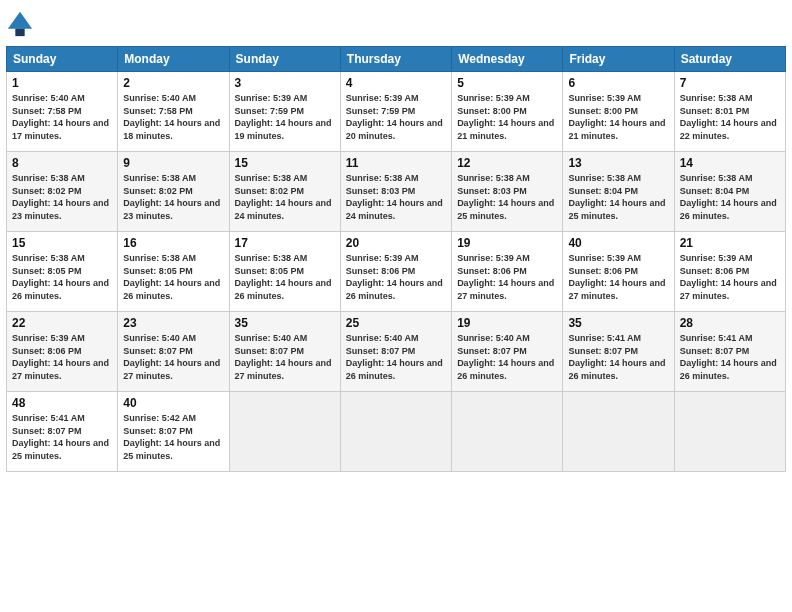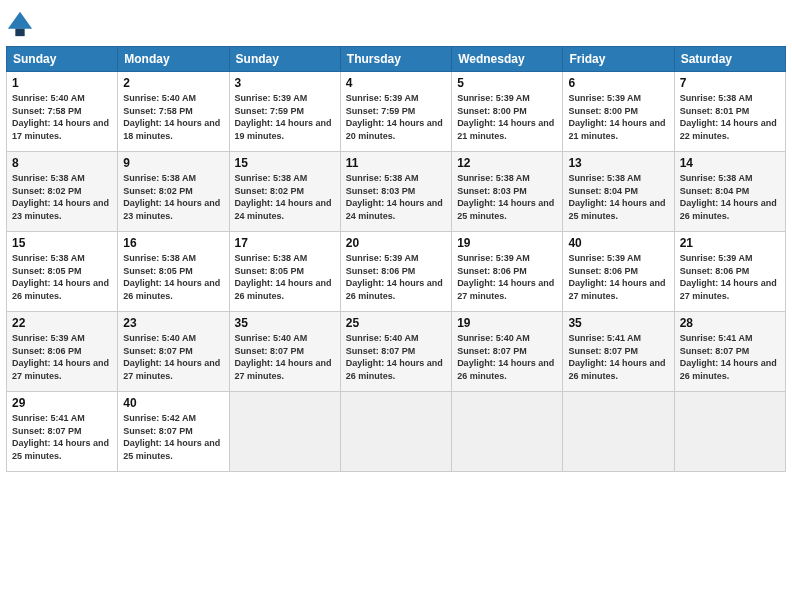--- a/index.html
+++ b/index.html
@@ -251,21 +251,21 @@
         <span class="day-num">35</span>
         <span class="day-info">Sunrise: 5:41 AM<br>Sunset: 8:07 PM<br>Daylight: 14 hours and 26 minutes.</span>
       </td>
           <td>
         <span class="day-num">28</span>
         <span class="day-info">Sunrise: 5:41 AM<br>Sunset: 8:07 PM<br>Daylight: 14 hours and 26 minutes.</span>
       </td>
         </tr>
         <tr>
           <td>
-        <span class="day-num">29</span>
+        <span class="day-num">48</span>
         <span class="day-info">Sunrise: 5:41 AM<br>Sunset: 8:07 PM<br>Daylight: 14 hours and 25 minutes.</span>
       </td>
           <td>
         <span class="day-num">40</span>
         <span class="day-info">Sunrise: 5:42 AM<br>Sunset: 8:07 PM<br>Daylight: 14 hours and 25 minutes.</span>
       </td>
           <td class="empty"></td>
           <td class="empty"></td>
           <td class="empty"></td>
           <td class="empty"></td>

